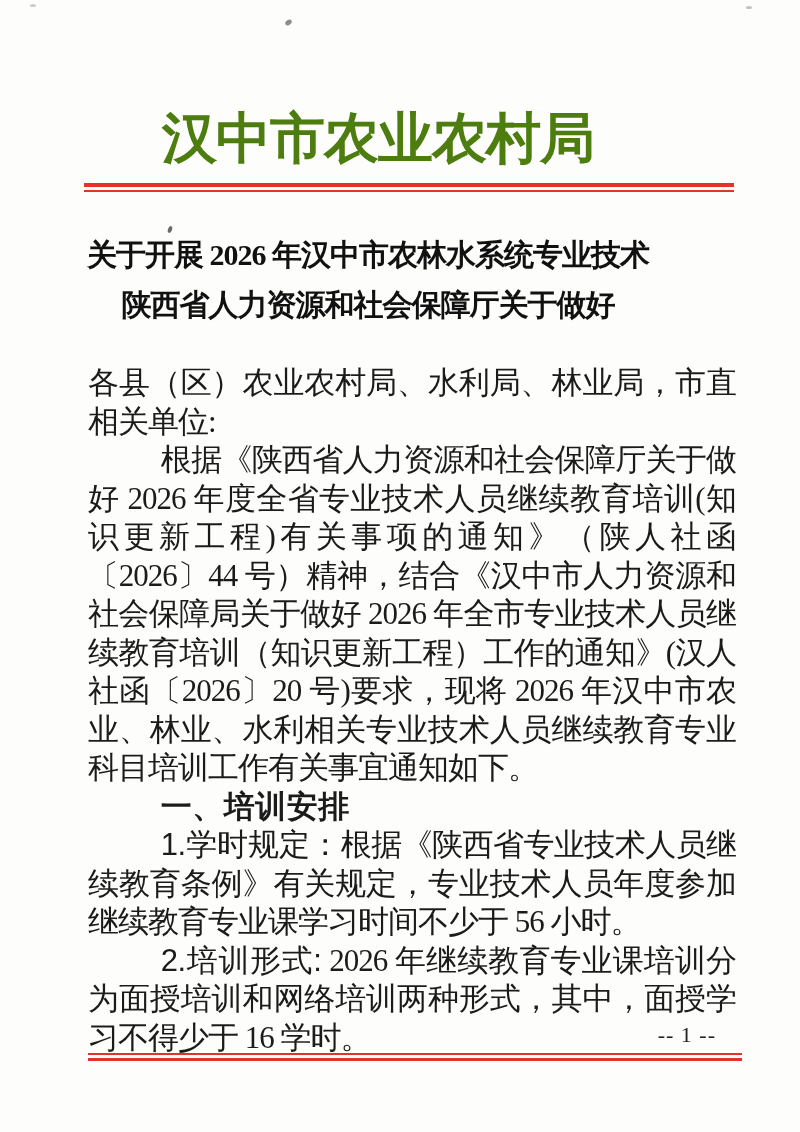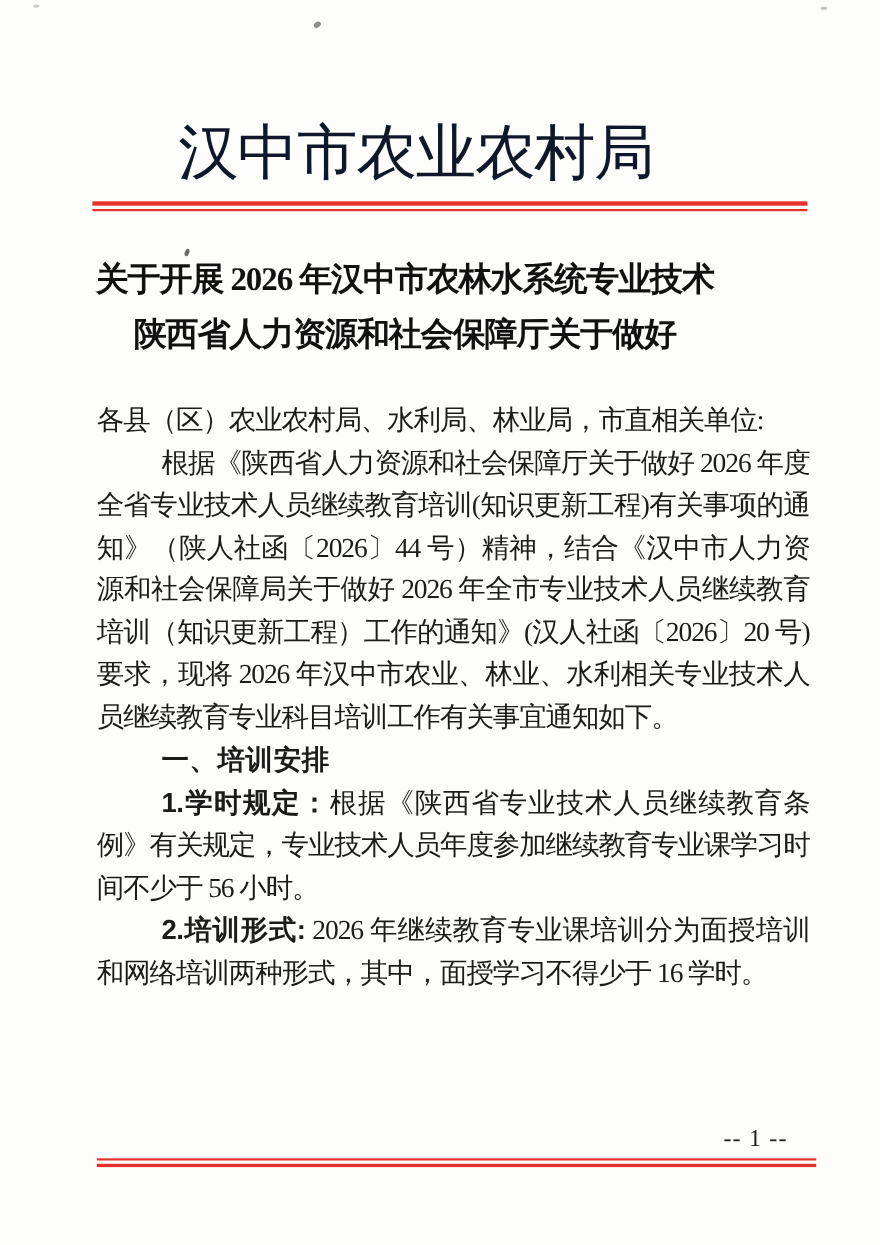--- a/index.html
+++ b/index.html
@@ -15,24 +15,24 @@
   }
 
   
   .agency-name {
     position: absolute;
     top: 102px;
     left: 0;
     width: 756px;
     text-align: center;
     font-family: "Liberation Serif", "DejaVu Serif", serif;
-    font-weight: normal;
+    font-weight: bold;
     font-size: 55px;
     letter-spacing: -1px;
-    color: #0f172a;
+    color: #4d7c0f;
     white-space: nowrap;
   }
   .header-rule {
     position: absolute;
     top: 183px;
     left: 84px;
     width: 650px;
     height: 9px;
     border-top: 4px solid #e43129;
     border-bottom: 2px solid #e43129;
@@ -52,39 +52,39 @@
     line-height: 50px;
     color: #111;
   }
 
   
   .doc-body {
     position: absolute;
     top: 364px;
     left: 88px;
     width: 648px;
-    font-size: 25px;
+    font-size: 31px;
     letter-spacing: -1px;
     line-height: 38.5px;
     text-align: justify;
     color: #1b1b1b;
   }
   .doc-body p { margin: 0; }
   .para { text-indent: 2.35em; }
   .no-indent { text-indent: 0; }
   .tight { white-space: nowrap; letter-spacing: -3.2px; overflow: hidden; }
   .heading-bold {
     text-indent: 2.35em;
     font-family: Liberation Sans, sans-serif;
     font-weight: bold;
     letter-spacing: 0.5px;
   }
   .lead-bold {
     font-family: "Liberation Sans", "DejaVu Sans", sans-serif;
-    font-weight: bold;
+    font-weight: normal;
     letter-spacing: -0.5px;
   }
 
   
   .page-number {
     position: absolute;
     top: 1022px;
     right: 84px;
     font-size: 22px;
     letter-spacing: 1px;

